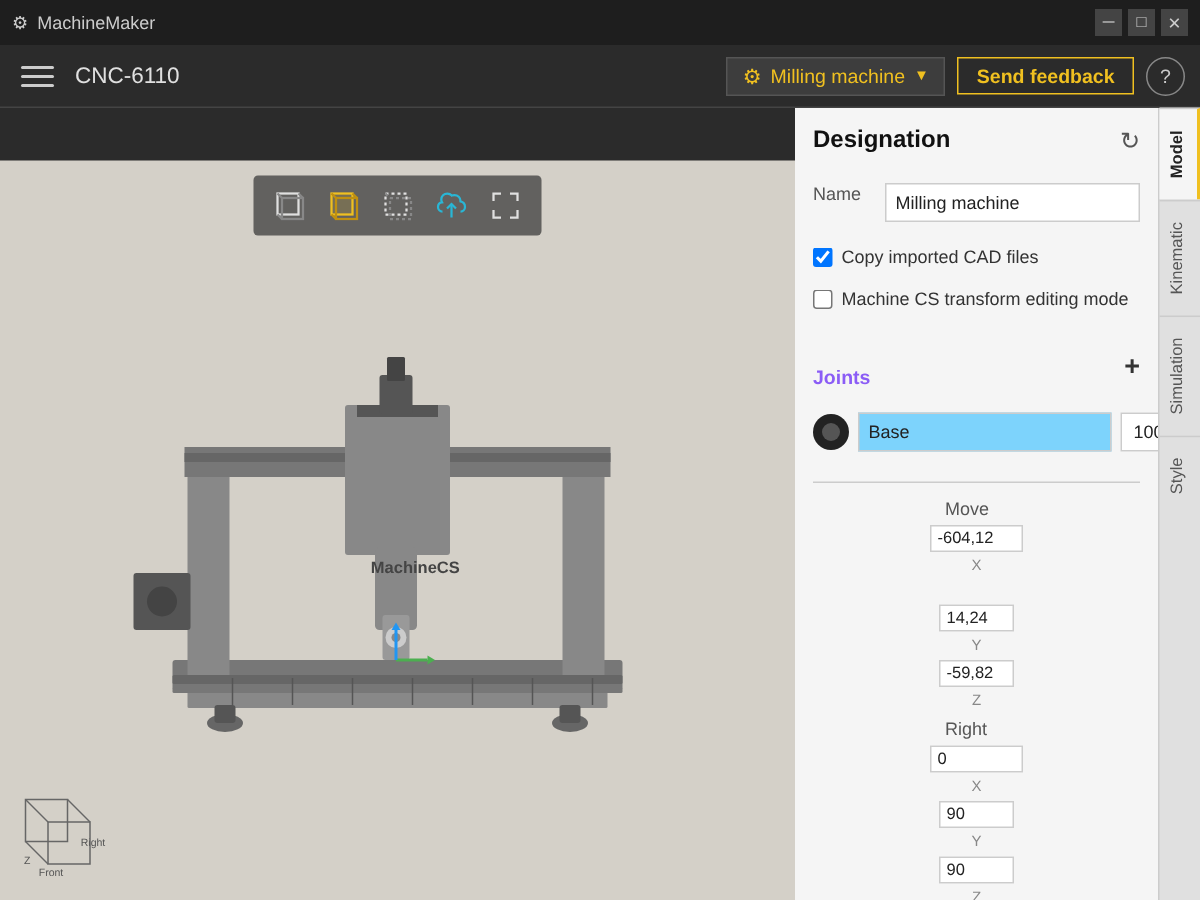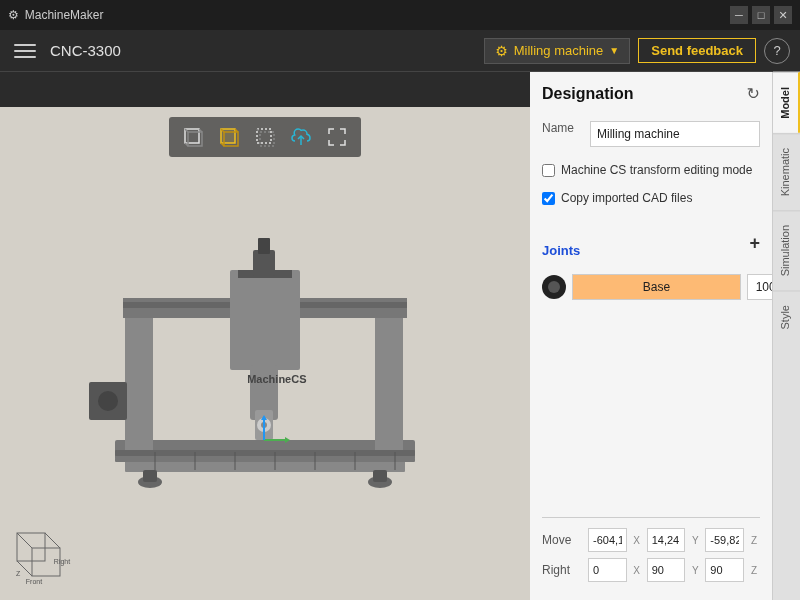--- a/index.html
+++ b/index.html
@@ -203,57 +203,56 @@
     .checkbox-label { font-size: 12px; color: #333; }
 
     
     .section-header {
       display: flex;
       align-items: center;
       justify-content: space-between;
       margin-top: 10px;
       margin-bottom: 6px;
     }
-    .section-title { font-size: 13px; font-weight: 600; color: #1d4ed8; margin-top: 14px; }
+    .section-title { font-size: 13px; font-weight: 600; color: #8b5cf6; margin-top: 14px; }
     .add-btn { background: none; border: none; cursor: pointer; font-size: 18px; color: #333; font-weight: 700; }
 
     .joint-row {
       display: flex;
       align-items: center;
       gap: 6px;
     }
     .joint-color { width: 24px; height: 24px; background: #222; border-radius: 50%; flex-shrink: 0; display: flex; align-items: center; justify-content: center; }
     .joint-name-input {
       flex: 1;
       height: 26px;
       border: 1px solid #ccc;
-      background: #fdba74;
+      background: #7dd3fc;
       padding: 2px 6px;
       font-size: 12px;
       color: #222;
-      text-align: center;
     }
     .joint-pct-input {
       width: 48px;
       height: 26px;
       border: 1px solid #ccc;
       background: #fff;
       padding: 2px 4px;
       font-size: 12px;
       color: #222;
       text-align: center;
     }
 
     
     #bottom-section {
       border-top: 1px solid #ccc;
       padding-top: 10px;
       margin-top: auto;
     }
-    .transform-row { display: flex; align-items: center; gap: 4px; margin-bottom: 6px; }
+    .transform-row { display: flex; align-items: center; gap: 4px; margin-bottom: 6px; flex-direction: column; }
     .transform-label { font-size: 12px; color: #555; width: 42px; }
     .transform-input {
       flex: 1;
       height: 24px;
       border: 1px solid #ccc;
       background: #fff;
       padding: 2px 4px;
       font-size: 11px;
       color: #222;
       min-width: 0;
@@ -274,21 +273,21 @@
     <button class="title-btn">✕</button>
   </div>
 </div>
 
 <div id="menubar">
   <div id="hamburger">
     <div class="hamburger-line"></div>
     <div class="hamburger-line"></div>
     <div class="hamburger-line"></div>
   </div>
-  <span id="app-title">CNC-3300</span>
+  <span id="app-title">CNC-6110</span>
   <div id="menubar-right">
     <div id="machine-selector">
       <span class="machine-icon">⚙</span>
       <span>Milling machine</span>
       <span id="machine-dropdown-arrow">▼</span>
     </div>
     <button id="send-feedback-btn">Send feedback</button>
     <button id="help-btn">?</button>
   </div>
 </div>
@@ -417,26 +416,26 @@
         <span class="panel-title">Designation</span>
         <button class="panel-reset-btn">↻</button>
       </div>
 
       <div class="field-row">
         <label class="field-label">Name</label>
         <input class="field-input" type="text" value="Milling machine" style="">
       </div>
 
       <div class="checkbox-row">
+        <input type="checkbox" id="copy_cad" checked="" style="">
+        <label class="checkbox-label" for="copy_cad">Copy imported CAD files</label>
+      </div>
+      <div class="checkbox-row">
         <input type="checkbox" id="machine_cs" style="">
         <label class="checkbox-label" for="machine_cs">Machine CS transform editing mode</label>
-      </div>
-      <div class="checkbox-row">
-        <input type="checkbox" id="copy_cad" checked="" style="">
-        <label class="checkbox-label" for="copy_cad">Copy imported CAD files</label>
       </div>
 
       <div class="section-header">
         <span class="section-title">Joints</span>
         <button class="add-btn">+</button>
       </div>
       <div class="joint-row">
         <div class="joint-color">
           <svg width="16" height="16" viewBox="0 0 16 16">
               <circle cx="8" cy="8" r="6" fill="#555"></circle>
@@ -447,21 +446,21 @@
 
       </div>
 
       <div style="flex:1;"></div>
 
       <div id="bottom-section">
         <div class="transform-row">
           <span class="transform-label">Move</span>
           <input class="transform-input" type="text" style="max-width: 62px;" value="-604,12">
           <span class="axis-label">X</span>
-          <input class="transform-input" type="text" style="max-width: 50px;" value="14,24">
+          <input class="transform-input" type="text" style="max-width: 50px; margin-top: 16px;" value="14,24">
           <span class="axis-label">Y</span>
           <input class="transform-input" type="text" style="max-width: 50px;" value="-59,82">
           <span class="axis-label">Z</span>
         </div>
         <div class="transform-row">
           <span class="transform-label">Right</span>
           <input class="transform-input" type="text" style="max-width: 62px;" value="0">
           <span class="axis-label">X</span>
           <input class="transform-input" type="text" style="max-width: 50px;" value="90">
           <span class="axis-label">Y</span>

